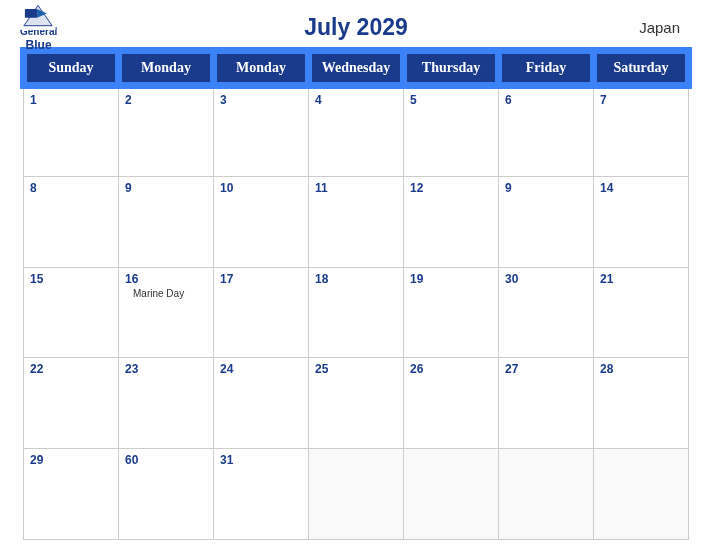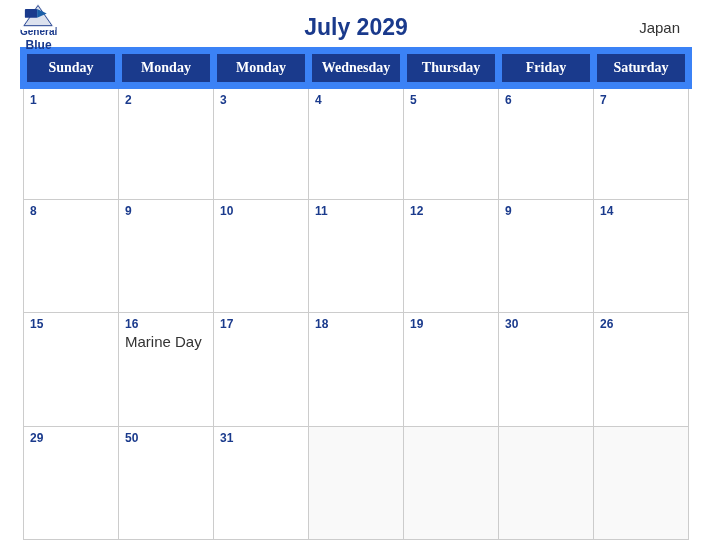--- a/index.html
+++ b/index.html
@@ -71,23 +71,24 @@
       width: calc(100% / 7);
       height: 72px;
     }
     .day-num {
       font-size: 12px;
       color: #1a3a8c;
       font-weight: bold;
       display: block;
     }
     .event {
-      font-size: 15px;
+      font-size: 10px;
       color: #333;
       margin-top: 2px;
+      margin-left: 8px;
     }
     
   </style>
 </head>
 <body>
 
 <div class="header">
   <div class="logo">
     <svg class="logo-icon" viewBox="0 0 40 32" width="40" height="32">
 
@@ -181,29 +182,52 @@
         <td>
           <span class="day-num">18</span>
         </td>
         <td>
           <span class="day-num">19</span>
         </td>
         <td>
           <span class="day-num">30</span>
         </td>
         <td>
+          <span class="day-num">21</span>
+        </td>
+      </tr>
+      <tr>
+        <td>
+          <span class="day-num">22</span>
+        </td>
+        <td>
+          <span class="day-num">23</span>
+        </td>
+        <td>
+          <span class="day-num">24</span>
+        </td>
+        <td>
+          <span class="day-num">25</span>
+        </td>
+        <td>
           <span class="day-num">26</span>
         </td>
+        <td>
+          <span class="day-num">27</span>
+        </td>
+        <td>
+          <span class="day-num">28</span>
+        </td>
       </tr>
       <tr>
         <td>
           <span class="day-num">29</span>
         </td>
         <td>
-          <span class="day-num">50</span>
+          <span class="day-num">60</span>
         </td>
         <td>
           <span class="day-num">31</span>
         </td>
         <td style="background-color: rgb(249, 249, 249);"></td>
         <td style="background-color: rgb(249, 249, 249);"></td>
         <td style="background-color: rgb(249, 249, 249);"></td>
         <td style="background-color: rgb(249, 249, 249);"></td>
       </tr>
     </tbody>

